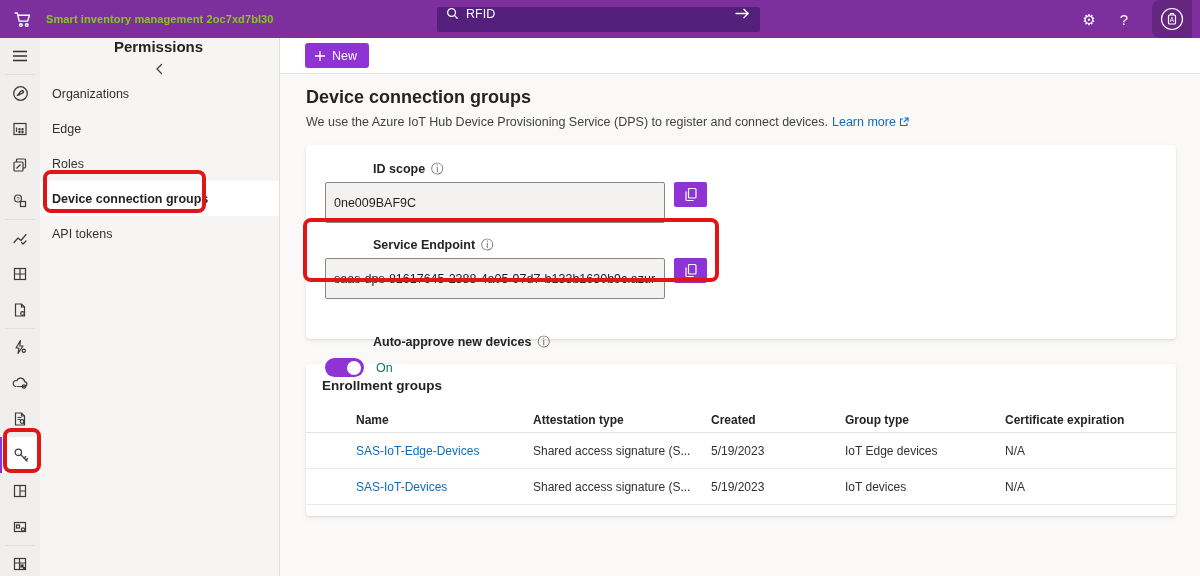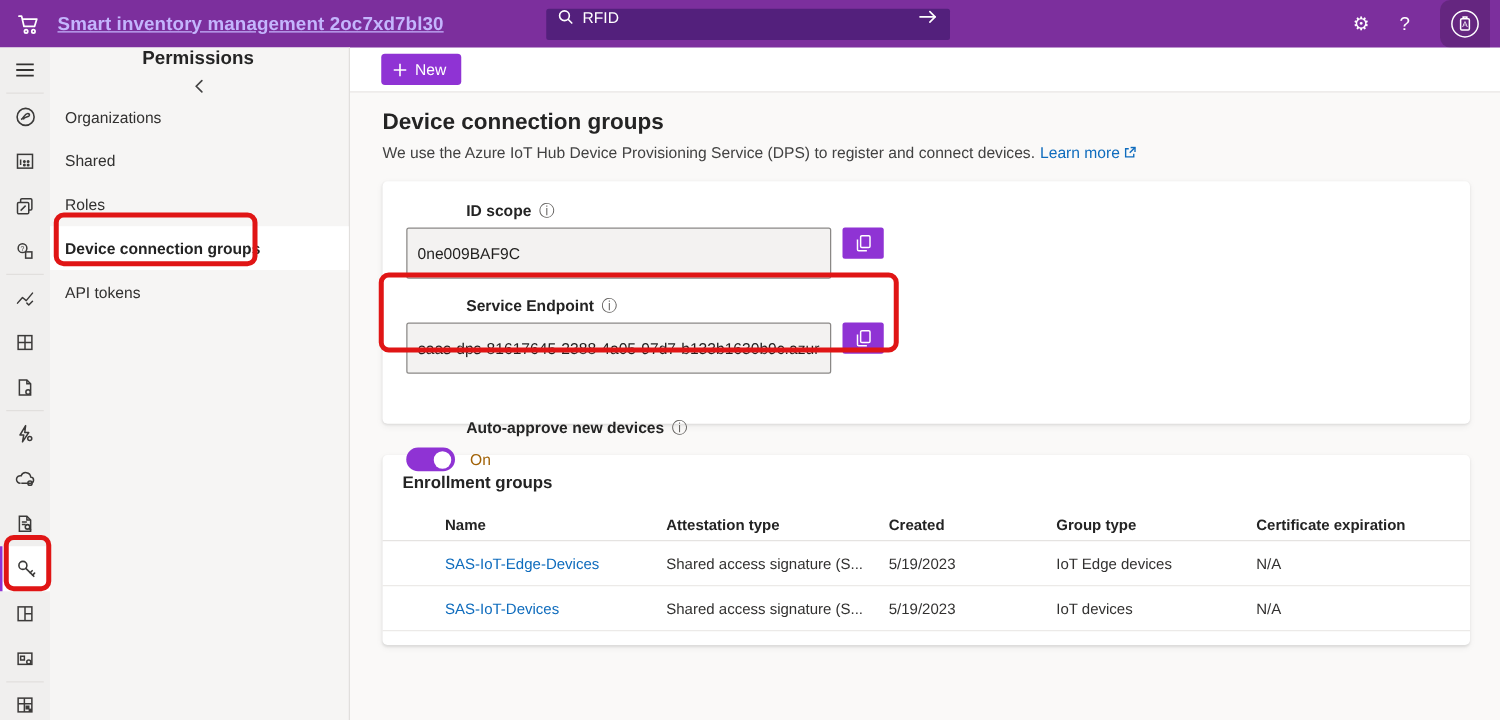--- a/index.html
+++ b/index.html
@@ -2,21 +2,21 @@
 <html><head>
 <meta charset="utf-8">
 <style>
   * { margin:0; padding:0; box-sizing:border-box; }
   html,body { width:1200px; height:576px; overflow:hidden; }
   body { font-family:"Liberation Sans", sans-serif; background:#faf9f8; color:#242424; }
 
   
   .topbar { height:38px; background:#7c2f9d; display:flex; align-items:center; position:relative; }
   .cart-wrap { margin-left:13px; display:flex; align-items:center; }
-  .app-title { margin-left:12px; color:#c4b5fd; font-size:15px; font-weight:700; letter-spacing:.1px;text-decoration:underline; }
+  .app-title { margin-left:12px; color:#84cc16; font-size:11px; font-weight:700; letter-spacing:.1px; }
   .searchbox { position:absolute; left:437px; top:7px; width:323px; height:25px; background:#53207c;
                border-radius:2px; display:flex; align-items:flex-start; padding:0 9px; }
   .searchbox input { flex:1; background:transparent; border:none; outline:none; color:#fff;
                      font-size:12.5px; margin-left:7px; font-family:"Liberation Sans",sans-serif; }
   .tb-right { position:absolute; right:8px; top:0; height:38px; display:flex; align-items:center; gap:24px; }
   .tb-icon-btn { color:#fff; font-size:15px; line-height:1; background:none; border:none; cursor:pointer; }
   .help-btn { color:#fff; font-size:15px; font-weight:400; background:none; border:none; }
   .avatar-wrap { width:40px; height:38px; background:rgba(0,0,0,.18); border-radius:8px 0 0 8px;
                  display:flex; align-items:center; justify-content:center; border:none; }
 
@@ -60,21 +60,21 @@
   .info-glyph { color:#605e5c; font-size:12.5px; font-weight:400; line-height:1; }
   .input-row { display:flex; gap:9px; margin-top:5px; }
   .text-input { width:340px; height:41px; background:#f3f2f1; border:1px solid #8a8886; border-radius:2px;
                 font-size:12.5px; color:#201f1e; padding:0 8px; font-family:"Liberation Sans",sans-serif; }
   .copy-btn { width:33px; height:25px; background:#8f33d4; border:none; border-radius:2px;
               display:flex; align-items:center; justify-content:center; cursor:pointer; }
   .mt14 { margin-top:14px; } .mt17 { margin-top:35px; }
   .toggle-row { display:flex; align-items:center; gap:12px; margin-top:8px; }
   .toggle { width:39px; height:19px; border-radius:10px; background:#8f33d4; position:relative; border:none; cursor:pointer; }
   .toggle .knob { position:absolute; right:3px; top:2.5px; width:14px; height:14px; border-radius:50%; background:#fff; }
-  .toggle-state { font-size:12.5px; color:#a16207; }
+  .toggle-state { font-size:12.5px; color:#0f766e; }
   .endpoint-annotation { position:absolute; left:23px; top:145px; width:416px; height:64px;
                          border:4px solid #e01515; border-radius:8px; pointer-events:none; z-index:20; }
 
   .card-enroll { margin-top:25px; height:152px; padding-top:14px; }
   .enroll-title { font-size:13.5px; font-weight:700; color:#242424; padding-left:16px; }
   .tbl-header, .tbl-row { display:grid; grid-template-columns:177px 178px 134px 160px 1fr;
                           align-items:center; padding-left:50px; padding-right:10px; }
   .tbl-header { margin-top:14px; height:26px; border-bottom:1px solid #e5e3e1; font-size:12px; font-weight:700; color:#242424; }
   .tbl-row { height:36px; border-bottom:1px solid #eceae8; font-size:12px; color:#323130; }
   .row-link { color:#0f6cbd; text-decoration:none; font-weight:400; }
@@ -240,21 +240,21 @@
       <button class="sb-collapse">
         <svg width="12" height="14" viewBox="0 0 12 14" fill="none" stroke="#424242" stroke-width="1.3" stroke-linecap="round">
             <path d="M8.5 2.5L4 7l4.5 4.5"></path>
           </svg>
       </button>
     </div>
     <div class="sb-item">
       <span>Organizations</span>
     </div>
     <div class="sb-item">
-      <span>Shared</span>
+      <span>Edge</span>
     </div>
     <div class="sb-item">
       <span>Roles</span>
     </div>
     <div class="sb-item selected">
       <span>Device connection groups</span>
     </div>
     <div class="sb-item">
       <span>API tokens</span>
     </div>

